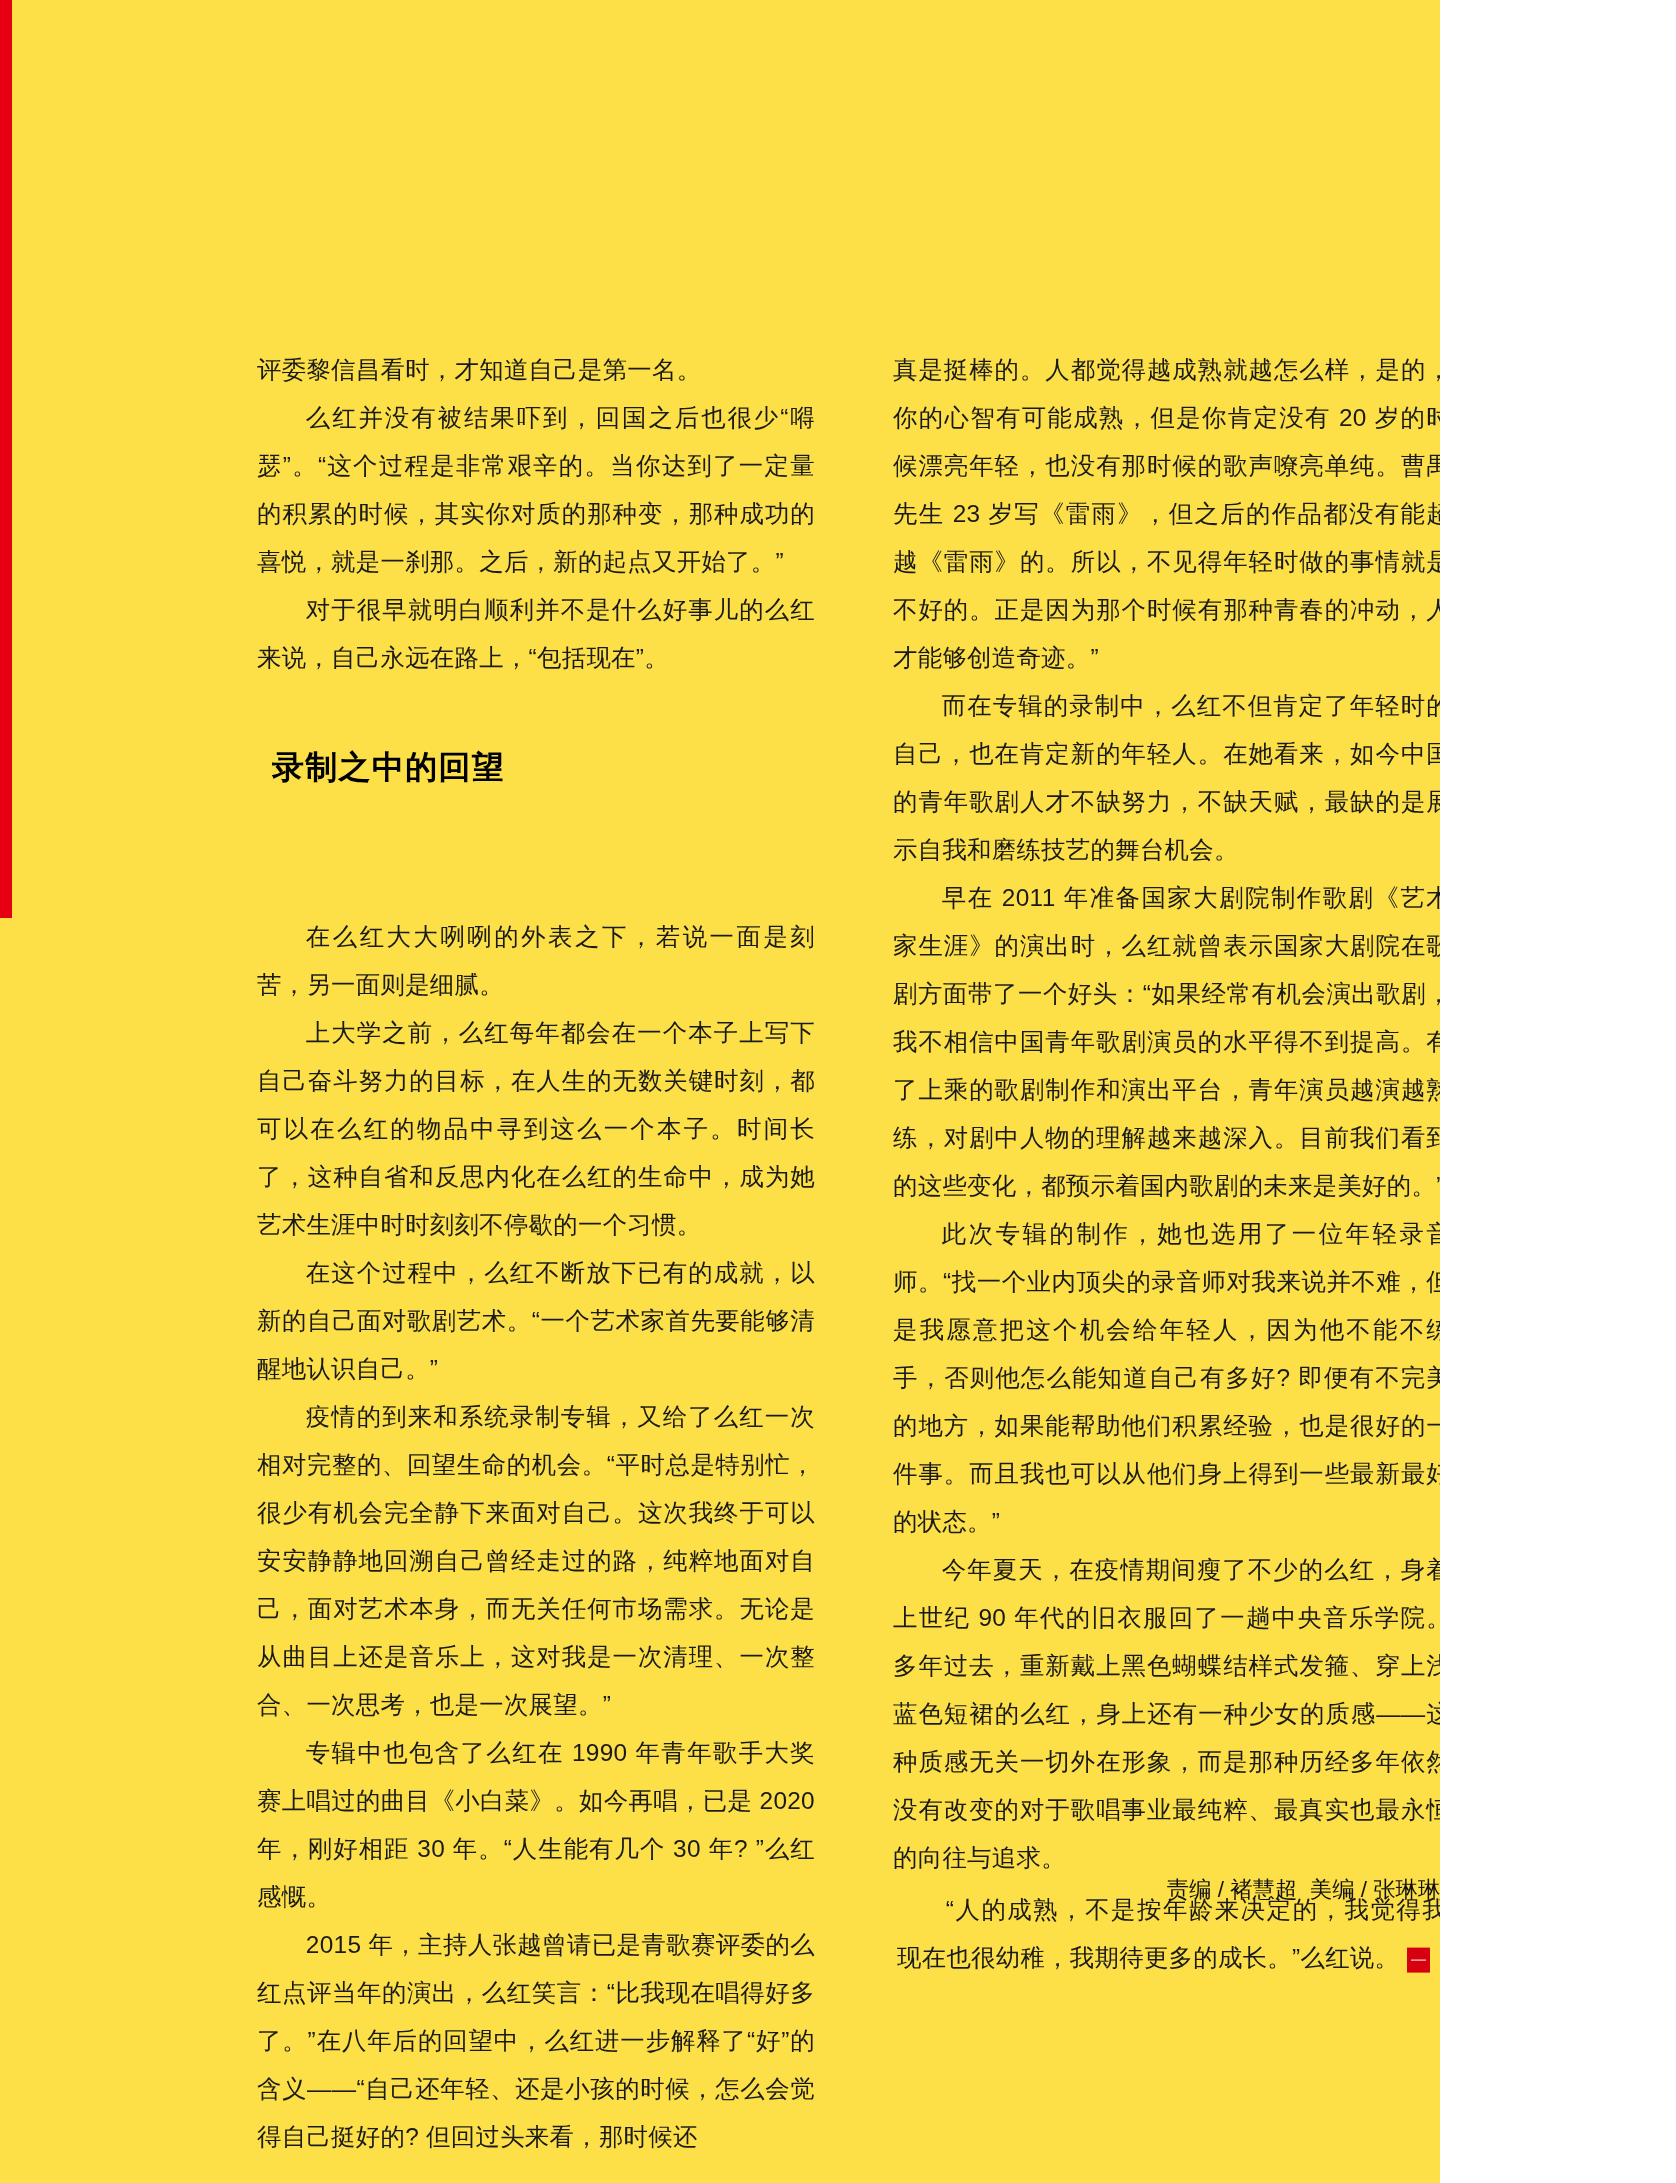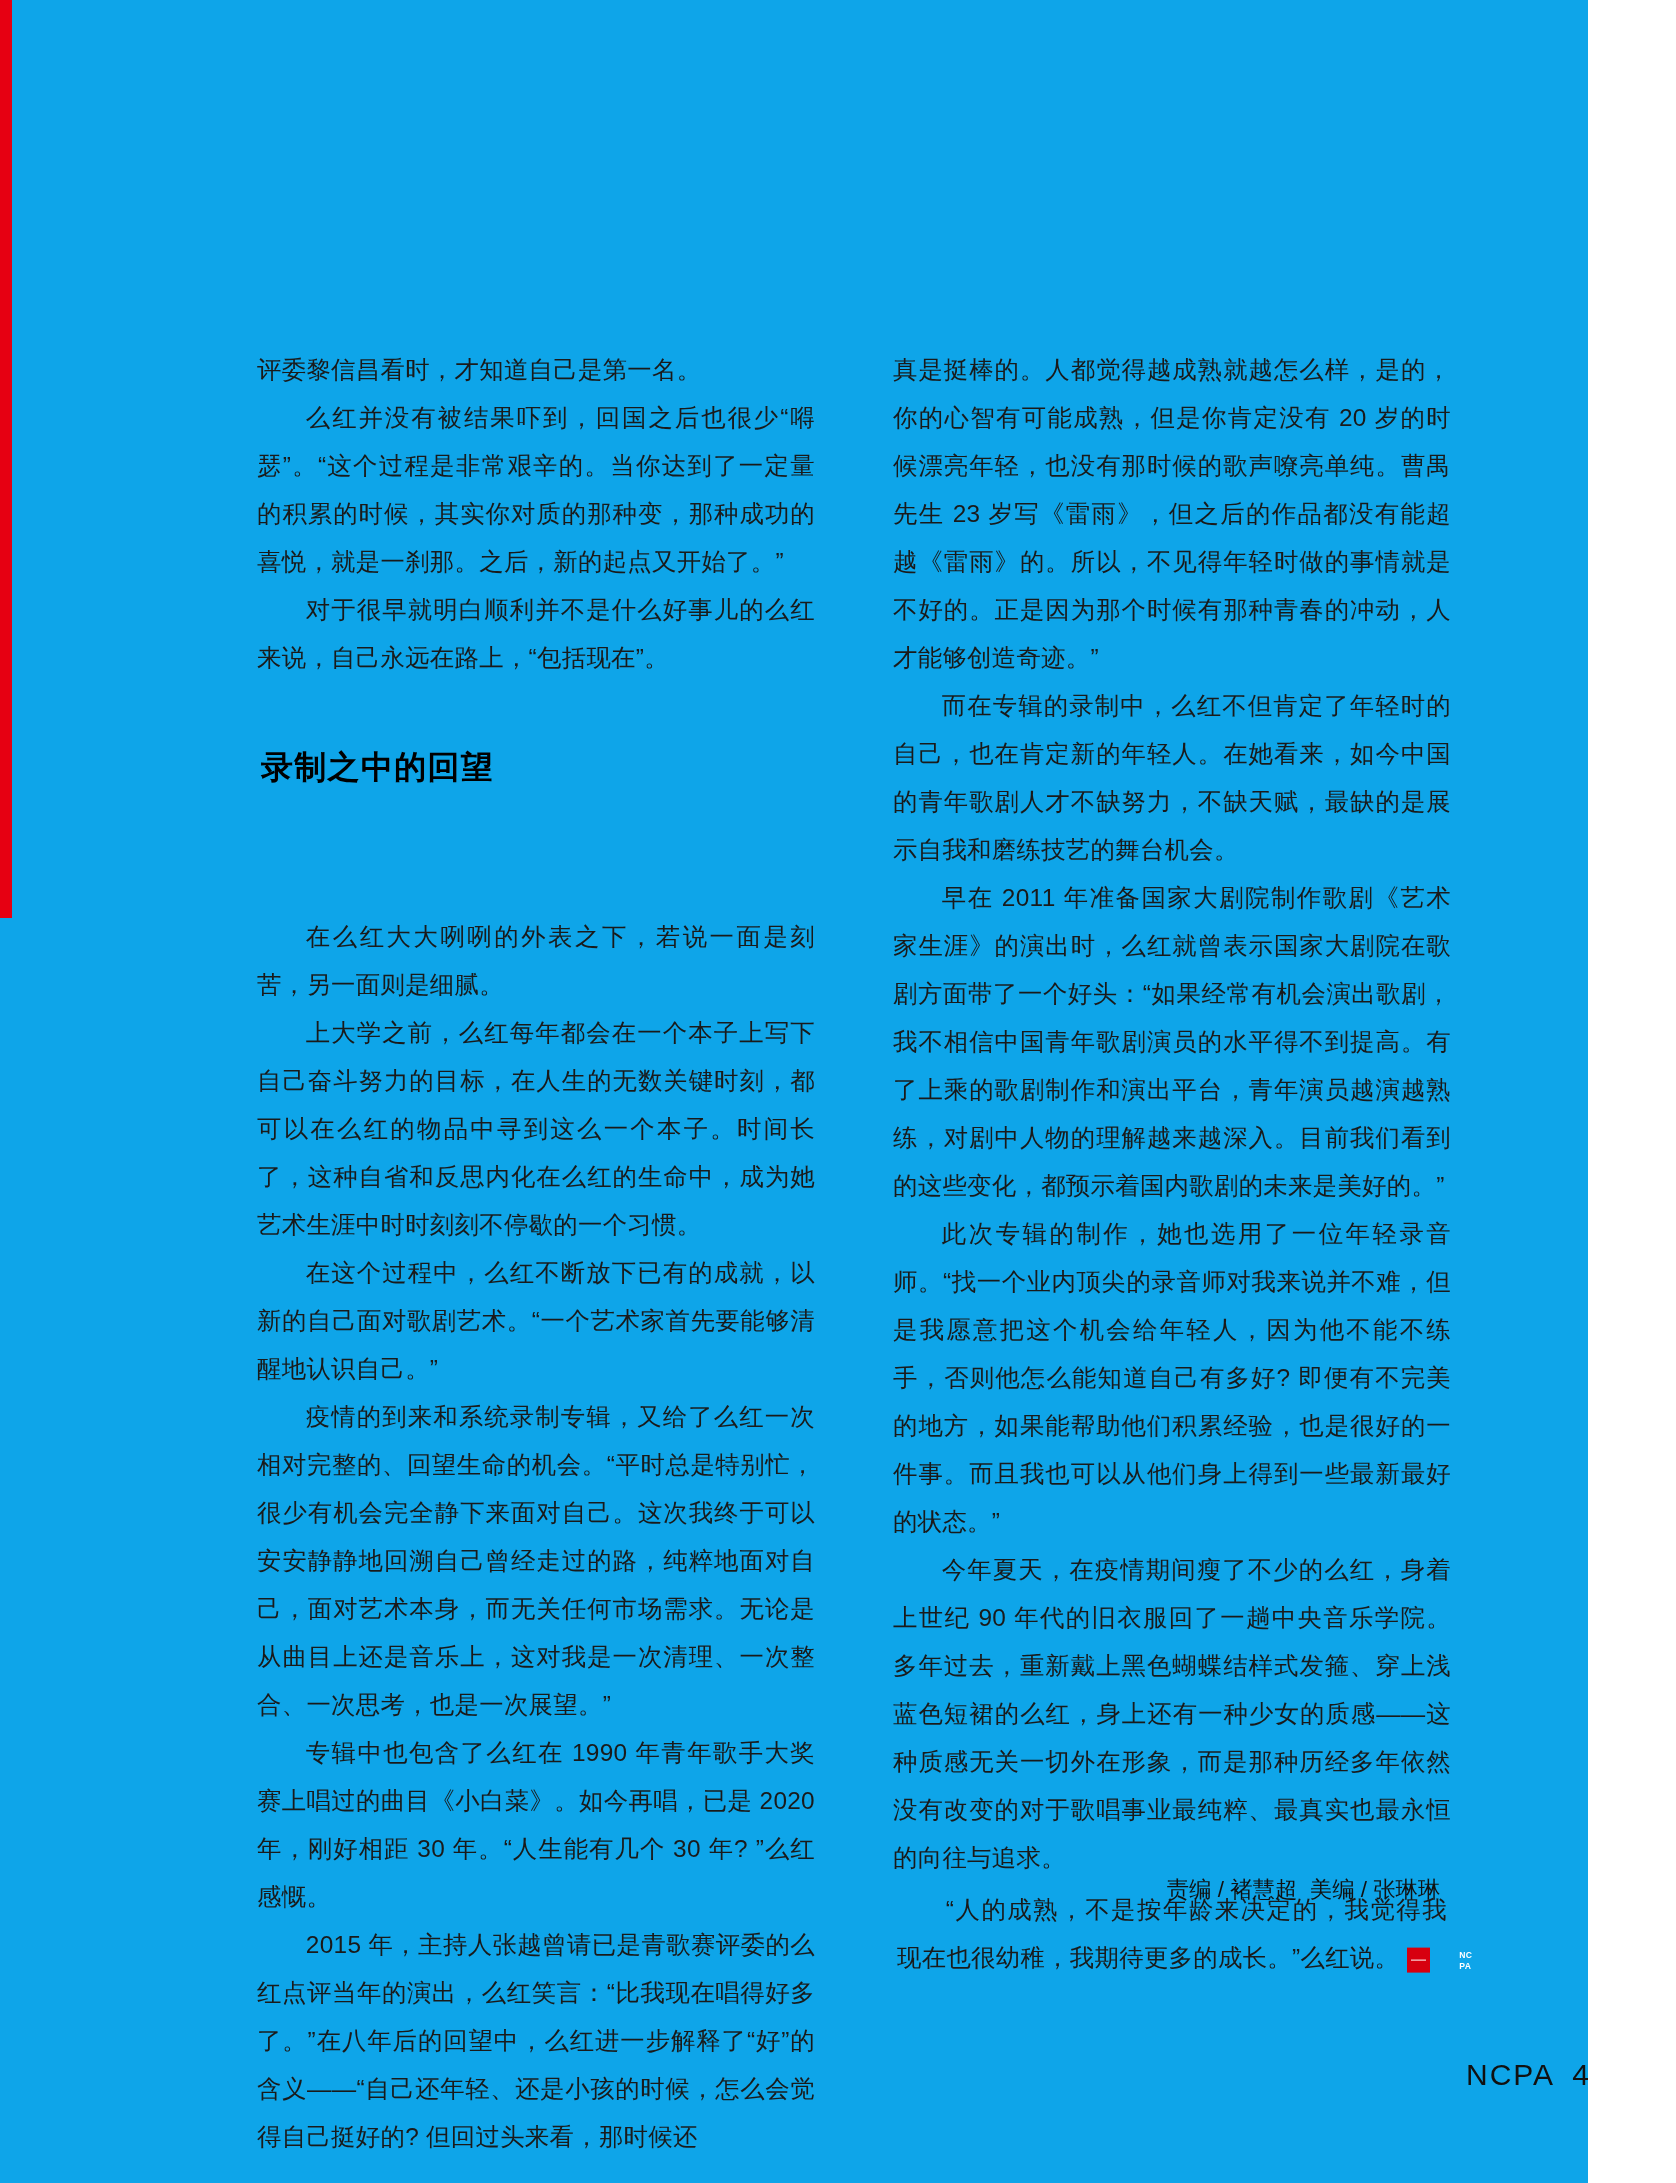--- a/index.html
+++ b/index.html
@@ -1,21 +1,21 @@
 <!DOCTYPE html>
 <html lang="zh" style="font-size:10.6px"><head>
 <meta charset="utf-8">
 <title>NCPA Magazine p.45</title>
 <style>
   html, body { margin: 0; padding: 0; background: #ffffff; }
   .page {
     position: relative;
-    width: 1588px;
+    width: 1440px;
     height: 2183px;
-    background: #0ea5e9;
+    background: #fde047;
     overflow: hidden;
     font-family: "Liberation Sans", sans-serif;
     color: #1a1a1a;
     text-decoration: underline;
   }
   .edge-bar {
     position: absolute;
     left: 0;
     top: 0;
     width: 12px;
@@ -30,21 +30,21 @@
     line-height: 48px;
     text-align: justify;
     letter-spacing: 0.3px;
     color: #1a1a1a;
   }
   .col-left  { left: 257px; }
   .col-right { left: 893px; }
   .para { margin: 0; }
   .para.indent { text-indent: 2em; }
   .section-heading {
-    margin: 59px 0 119px 4px;
+    margin: 59px 0 119px 15px;
     font-size: 32px;
     line-height: 53px;
     font-weight: bold;
     color: #000000;
     text-align: left;
     text-indent: 0;
     letter-spacing: 1.3px;
   }
   .closing { margin: 4px; text-indent: 2em; }
   .endmark {

